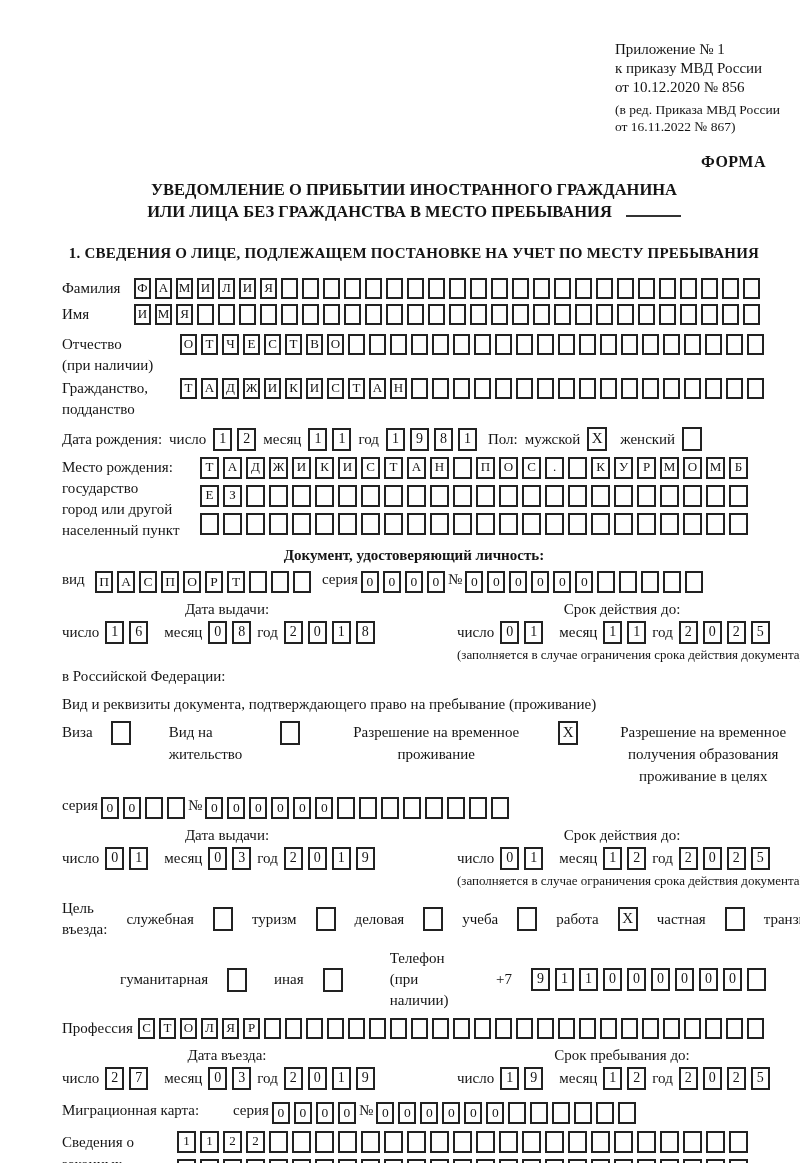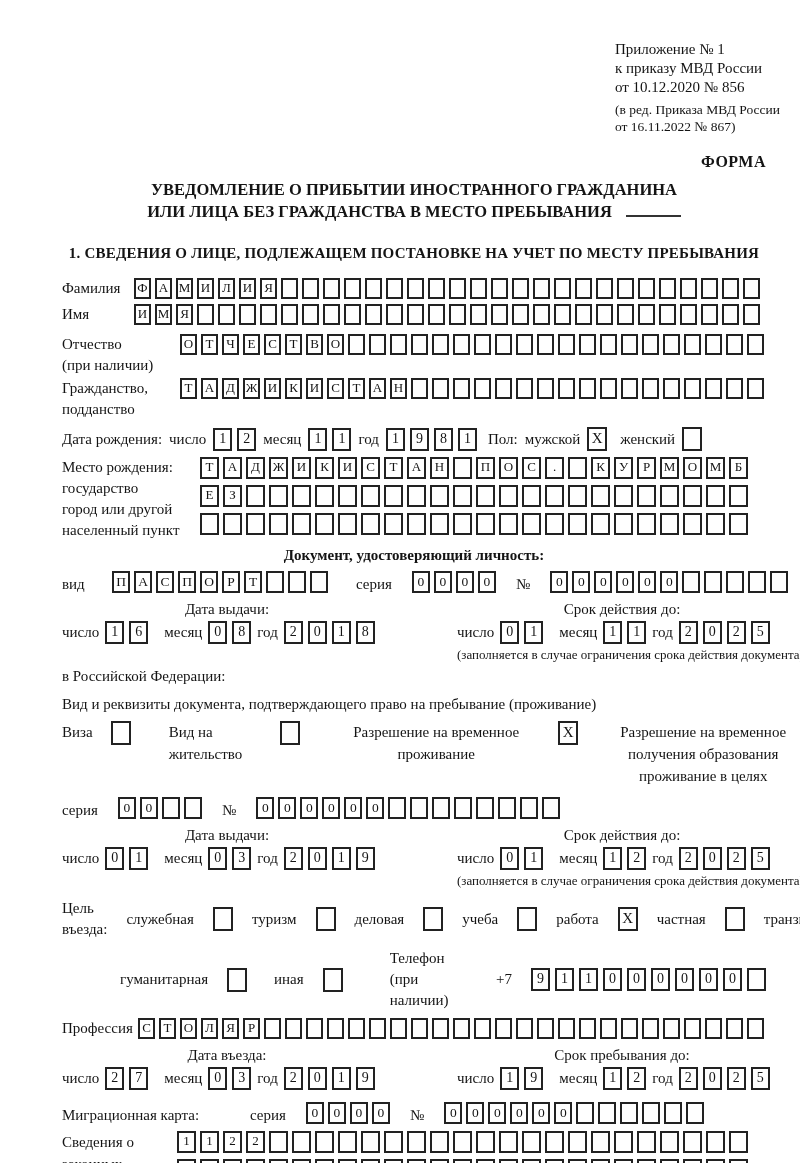--- a/index.html
+++ b/index.html
@@ -27,21 +27,21 @@
   .cells.mid .cell{width:18px;height:22px;font-size:13.5px;line-height:17px;}
   .cells.date{gap:5px;}
   .cells.date .cell{width:19px;height:23px;font-size:14px;line-height:18px;}
   .cellcol{display:flex;flex-direction:column;gap:6px;}
 
   .cbox{box-sizing:border-box;display:inline-block;flex:none;width:20px;height:24px;
         border:2px solid #222;text-align:center;font-size:15px;line-height:19px;background:#fff;}
 
   .heading-mid{text-align:center;font-weight:bold;margin-top:6px;}
 
-  .docrow{display:flex;align-items:flex-end;margin-top:7px;gap:20px;}
+  .docrow{display:flex;align-items:flex-start;margin-top:7px;gap:3px;}
   .docrow .lbl{flex:none;}
 
   .dates{display:flex;margin-top:6px;}
   .dcol-l{width:395px;flex:none;}
   .dcol-r{flex:1;}
   .dtitle{text-align:center;line-height:20px;}
   .dcol-l .dtitle{width:330px;}
   .dcol-r .dtitle{width:330px;}
   .dfields{display:flex;align-items:center;gap:6px;margin-top:2px;}
   .dnote{font-size:13px;line-height:16px;margin-top:3px;white-space:nowrap;}

